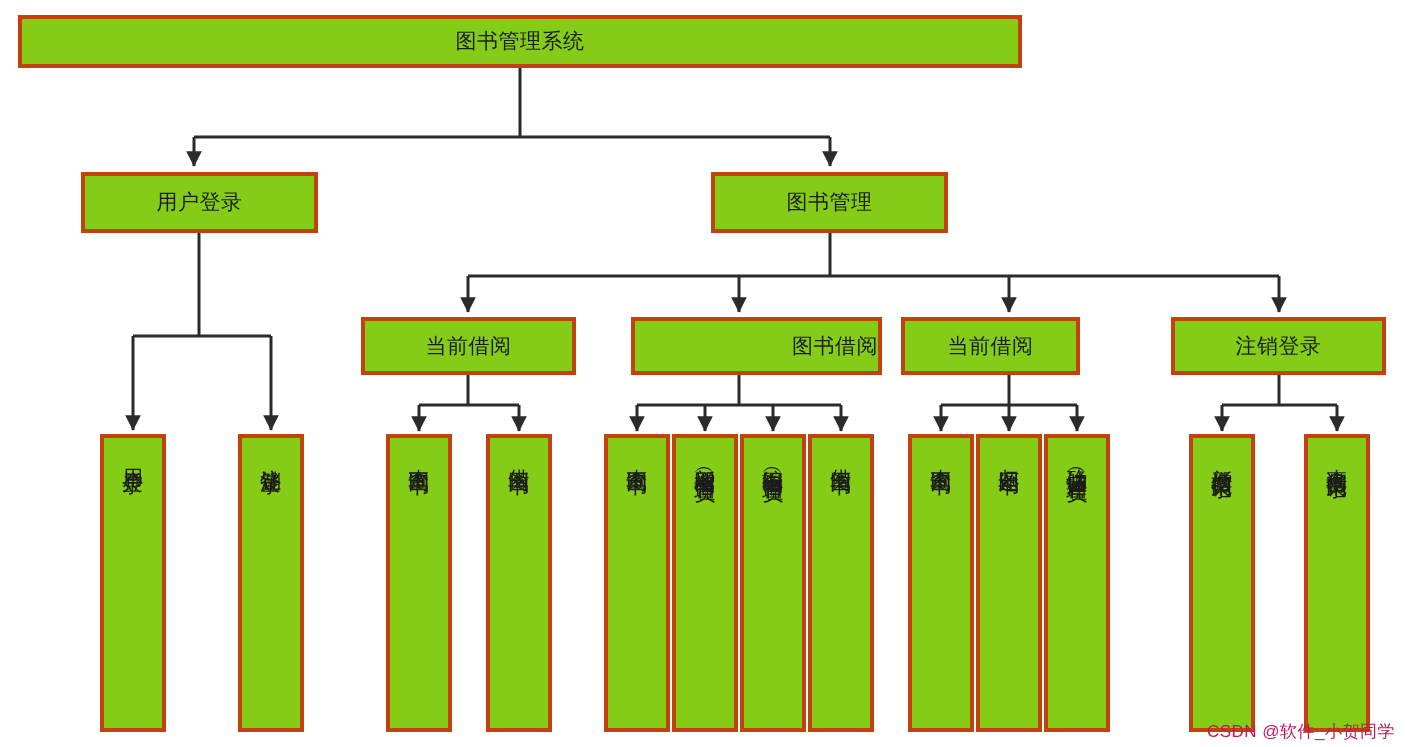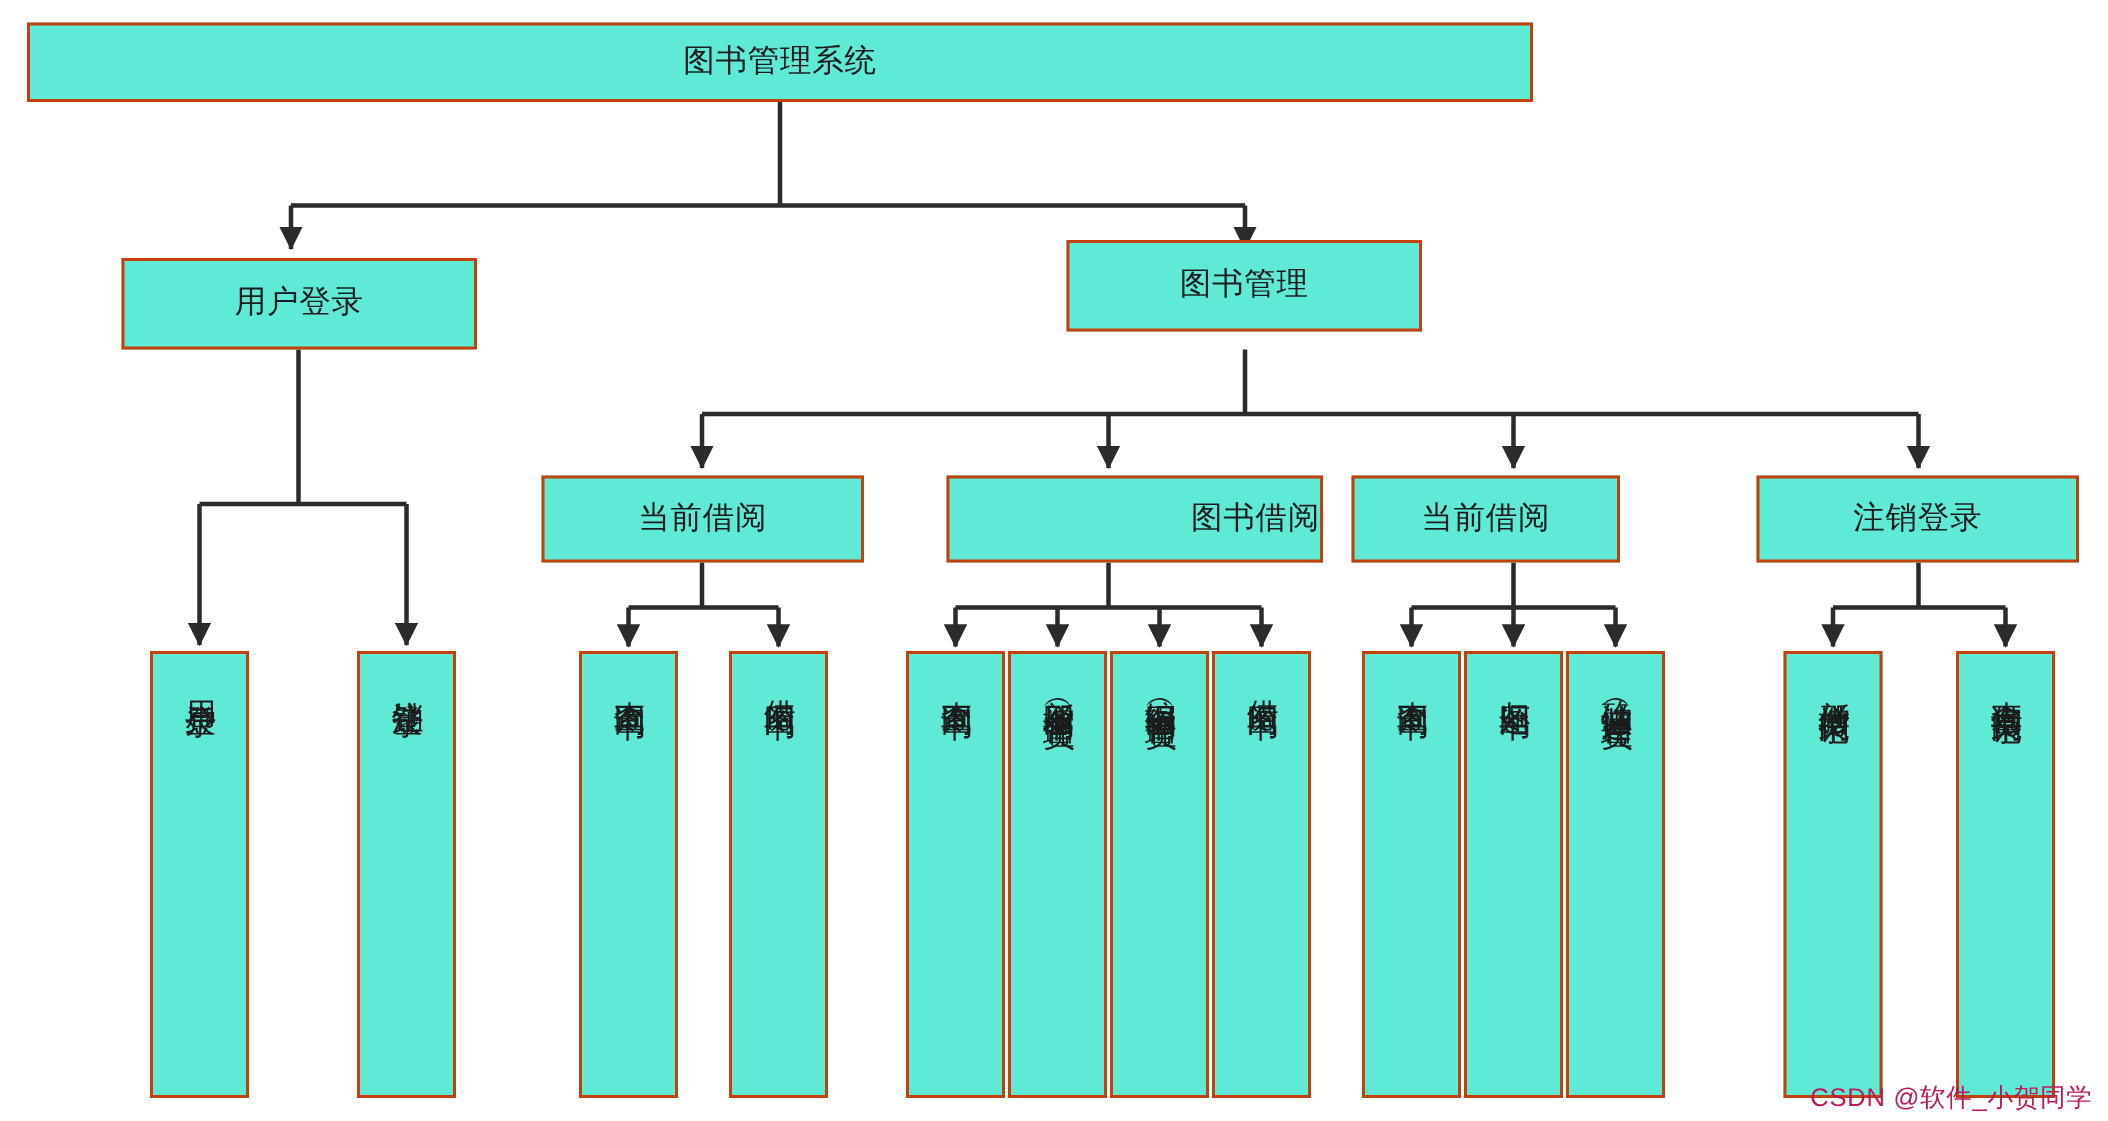--- a/index.html
+++ b/index.html
@@ -21,22 +21,22 @@
     position: absolute;
     left: 0;
     top: 0;
     width: 1405px;
     height: 747px;
     pointer-events: none;
   }
   .node {
     position: absolute;
     box-sizing: border-box;
-    background: #5eead4;
-    border: 2px solid #c2410c;
+    background: #84cc16;
+    border: 4px solid #c2410c;
     display: flex;
     align-items: center;
     justify-content: center;
     color: #1c1c1c;
   }
   .node-label {
     font-size: 21px;
     line-height: 1.25;
     letter-spacing: 0.5px;
     white-space: nowrap;
@@ -126,21 +126,21 @@
     </g>
   </svg>
 
   <div class="node root" style="left:18px; top:15px; width:1004px; height:53px;">
     <span class="node-label">图书管理系统</span>
   </div>
 
   <div class="node l2" style="left:81px; top:172px; width:237px; height:61px;">
     <span class="node-label">用户登录</span>
   </div>
-  <div class="node l2" style="left:711px; top:160px; width:237px; height:61px;">
+  <div class="node l2" style="left:711px; top:172px; width:237px; height:61px;">
     <span class="node-label">图书管理</span>
   </div>
 
   <div class="node l3" style="left:361px; top:317px; width:215px; height:58px;">
     <span class="node-label">当前借阅</span>
   </div>
   <div class="node l3" style="left:631px; top:317px; width:251px; height:58px;justify-content:flex-end;">
     <span class="node-label">图书借阅</span>
   </div>
   <div class="node l3" style="left:901px; top:317px; width:179px; height:58px;">

